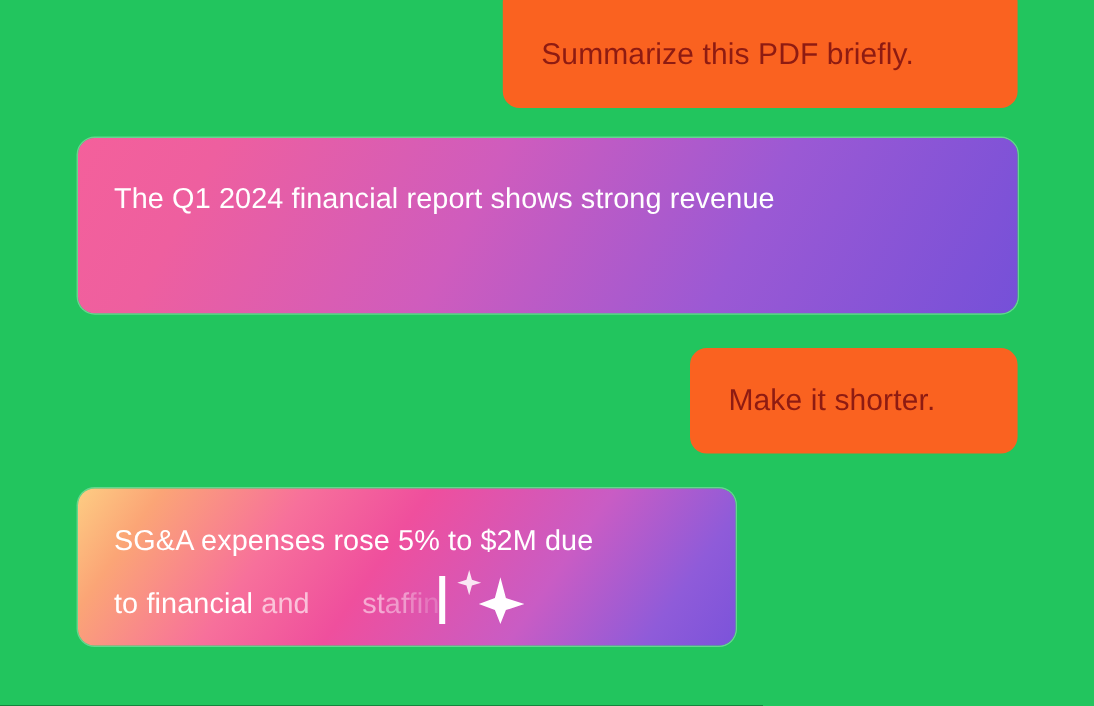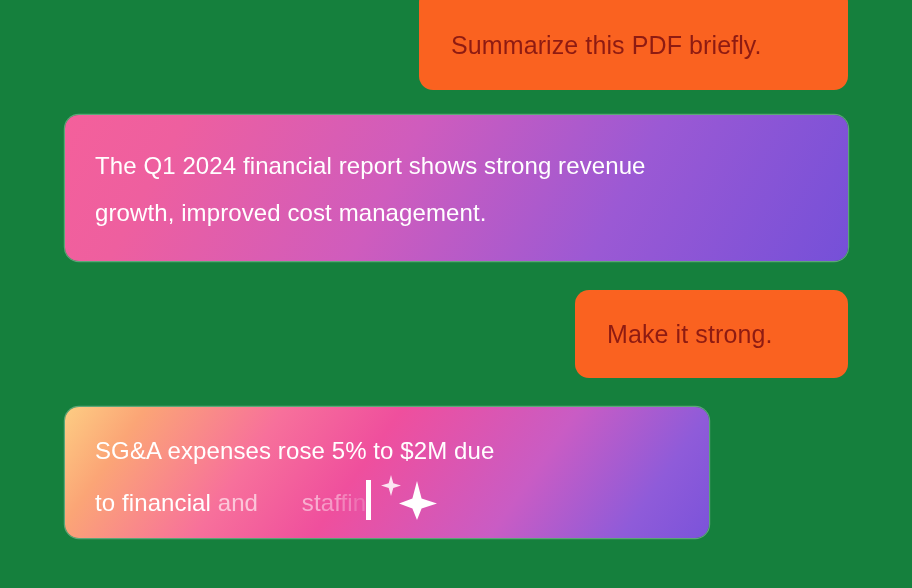--- a/index.html
+++ b/index.html
@@ -12,21 +12,21 @@
     height: 588px;
     overflow: hidden;
     font-family: "Liberation Sans", sans-serif;
     position: relative;
   }
 
   #chat-thread {
     position: relative;
     width: 912px;
     height: 588px;
-    background: #15803d;
+    background: #22c55e;
   }
 
   .bubble {
     position: absolute;
     box-sizing: border-box;
     border-radius: 14px;
   }
 
   
   .bubble-user {
@@ -80,21 +80,21 @@
     left: 575px;
     top: 290px;
     width: 273px;
     height: 88px;
   }
 
   
   #bubble-streaming {
     left: 65px;
     top: 407px;
-    width: 644px;
+    width: 548px;
     height: 131px;
     background: linear-gradient(125deg,
                 #fdcd83 0%,
                 #fba576 11%,
                 #f7709b 30%,
                 #ef4f9d 46%,
                 #c95cc4 70%,
                 #8f5bd9 88%,
                 #7b53da 100%);
     padding: 22px 30px 22px 30px;
@@ -133,25 +133,24 @@
 <body>
 
 <div id="chat-thread">
 
   <div class="bubble bubble-user" id="bubble-summarize">
     <span class="line">Summarize this PDF briefly.</span>
   </div>
 
   <div class="bubble bubble-ai" id="bubble-report">
     <span class="line">The Q1 2024 financial report shows strong revenue</span>
-    <span class="line">growth, improved cost management.</span>
   </div>
 
   <div class="bubble bubble-user" id="bubble-shorter">
-    <span class="line">Make it strong.</span>
+    <span class="line">Make it shorter.</span>
   </div>
 
   <div class="bubble bubble-ai" id="bubble-streaming">
     <span class="line">SG&amp;A expenses rose 5% to $2M due</span>
     <span class="line">
       <span>to financial </span><span class="streamed-faded" id="fading-text"><span class="fade-a">and </span><span class="fade-b">st</span><span class="fade-c">af</span><span class="fade-d">fi</span><span class="fade-e">n</span></span><span class="caret"></span><span class="sparkles">
         <svg width="62" height="48" viewBox="0 0 62 48" aria-hidden="true">
           <path fill="rgba(255,255,255,0.85)" d="M14 2 L16.3 10.2 L24 12.6 L16.3 15 L14 23 L11.7 15 L4 12.6 L11.7 10.2 Z"></path>
           <path fill="#ffffff" d="M40 8 L44.6 25.4 L60 30.4 L44.6 35.4 L40 47 L35.4 35.4 L22 30.4 L35.4 25.4 Z"></path>
         </svg>

